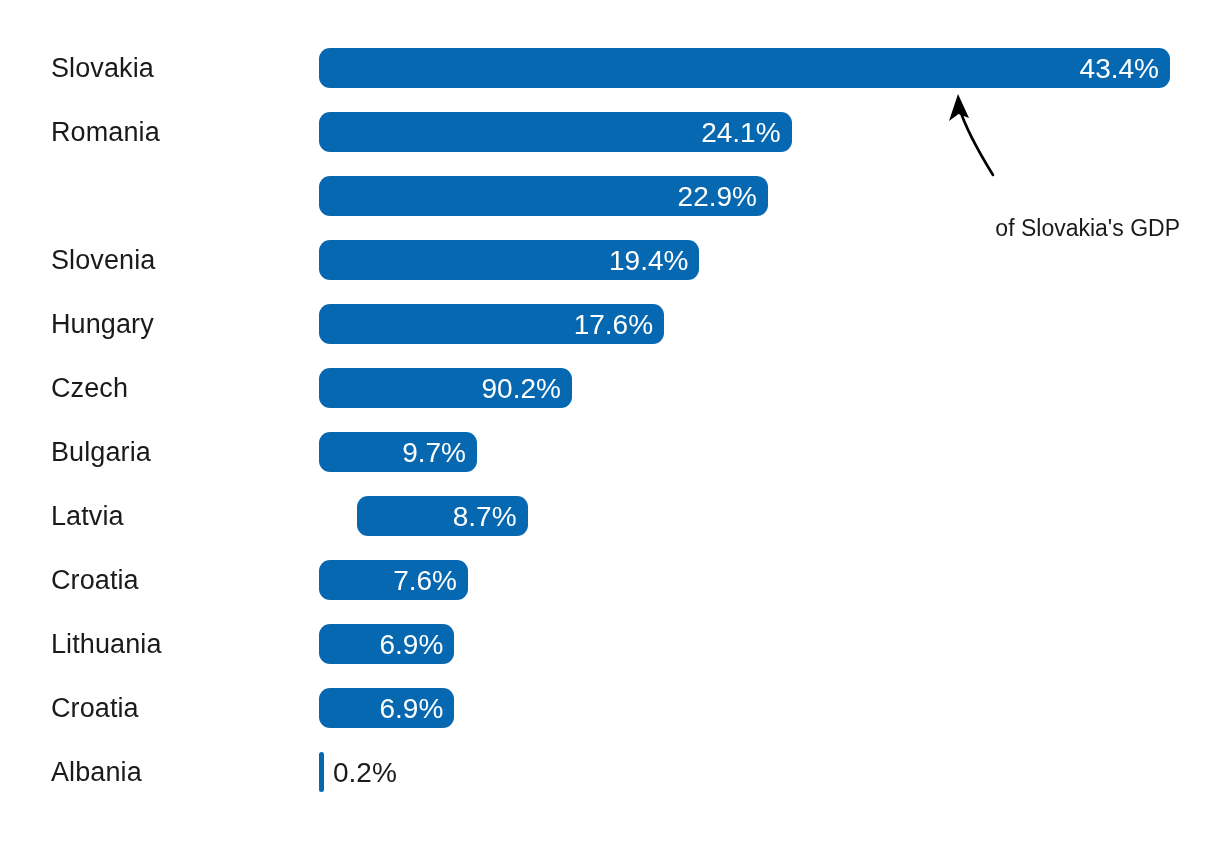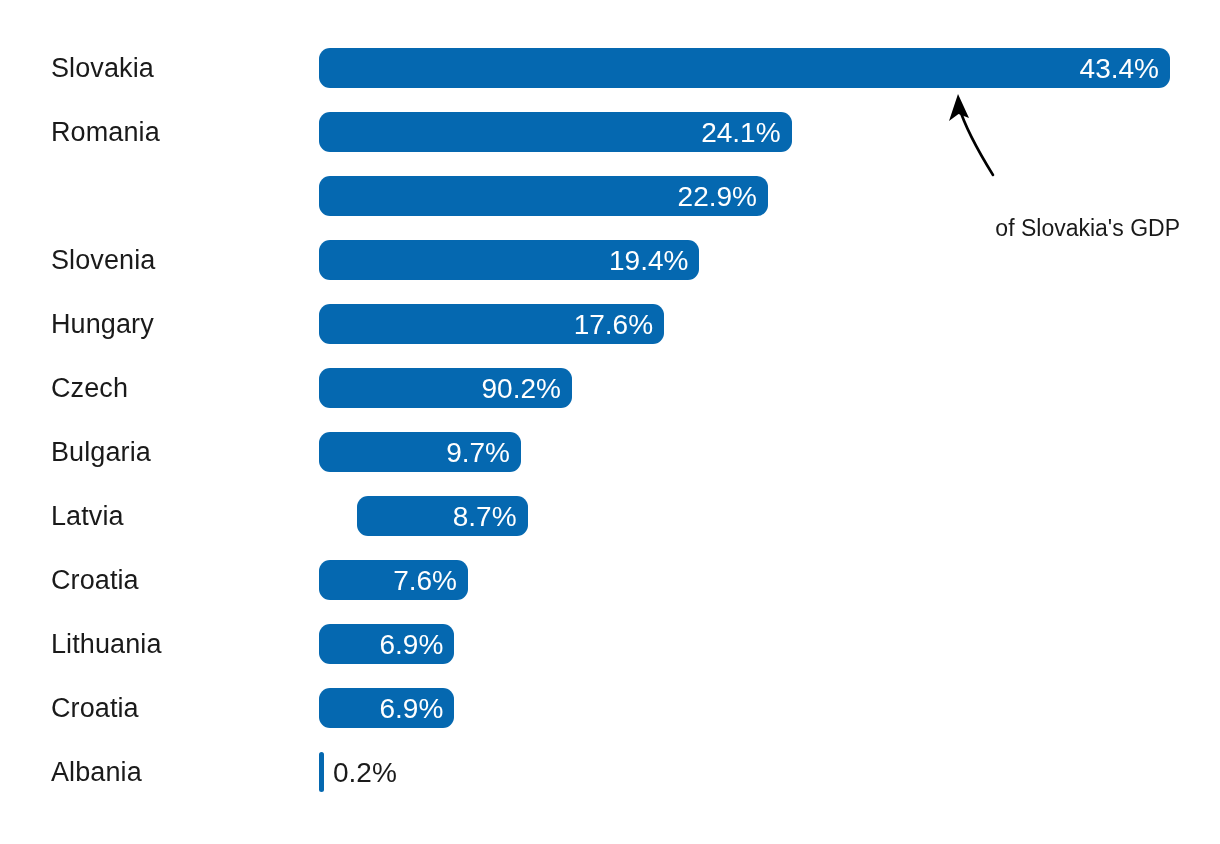--- a/index.html
+++ b/index.html
@@ -161,21 +161,21 @@
         <div class="category-label">Czech</div>
         <div class="bar-track">
           <div class="bar-fill" style="width: 252.947px; background: rgb(5, 104, 176);">
             <span class="bar-value inside">90.2%</span>
           </div>
         </div>
       </div>
       <div class="bar-row" style="top: 432px;">
         <div class="category-label">Bulgaria</div>
         <div class="bar-track">
-          <div class="bar-fill" style="width: 202px; background: rgb(5, 104, 176); padding-left: 28px;">
+          <div class="bar-fill" style="width: 158px; background: rgb(5, 104, 176); padding-left: 28px;">
             <span class="bar-value inside">9.7%</span>
           </div>
         </div>
       </div>
       <div class="bar-row" style="top: 496px;">
         <div class="category-label">Latvia</div>
         <div class="bar-track">
           <div class="bar-fill" style="width: 170.592px; background: rgb(5, 104, 176); margin-left: 38px;">
             <span class="bar-value inside">8.7%</span>
           </div>

